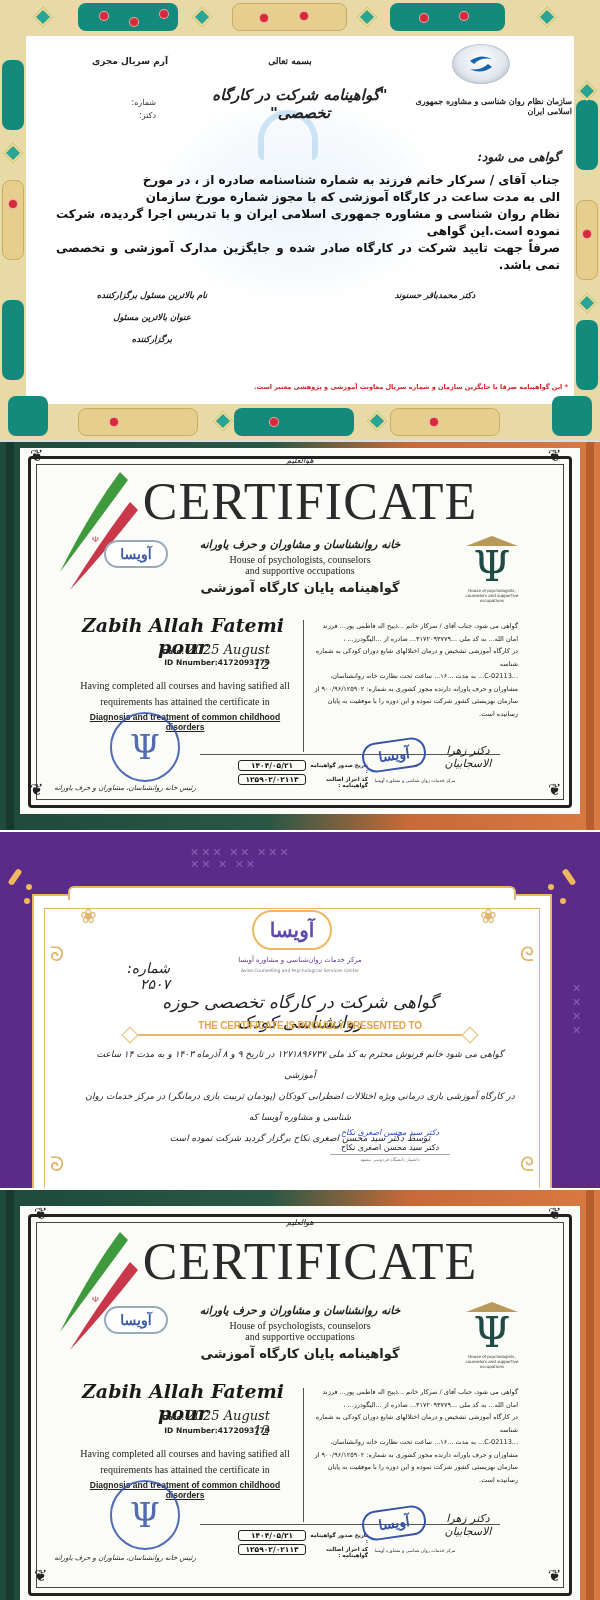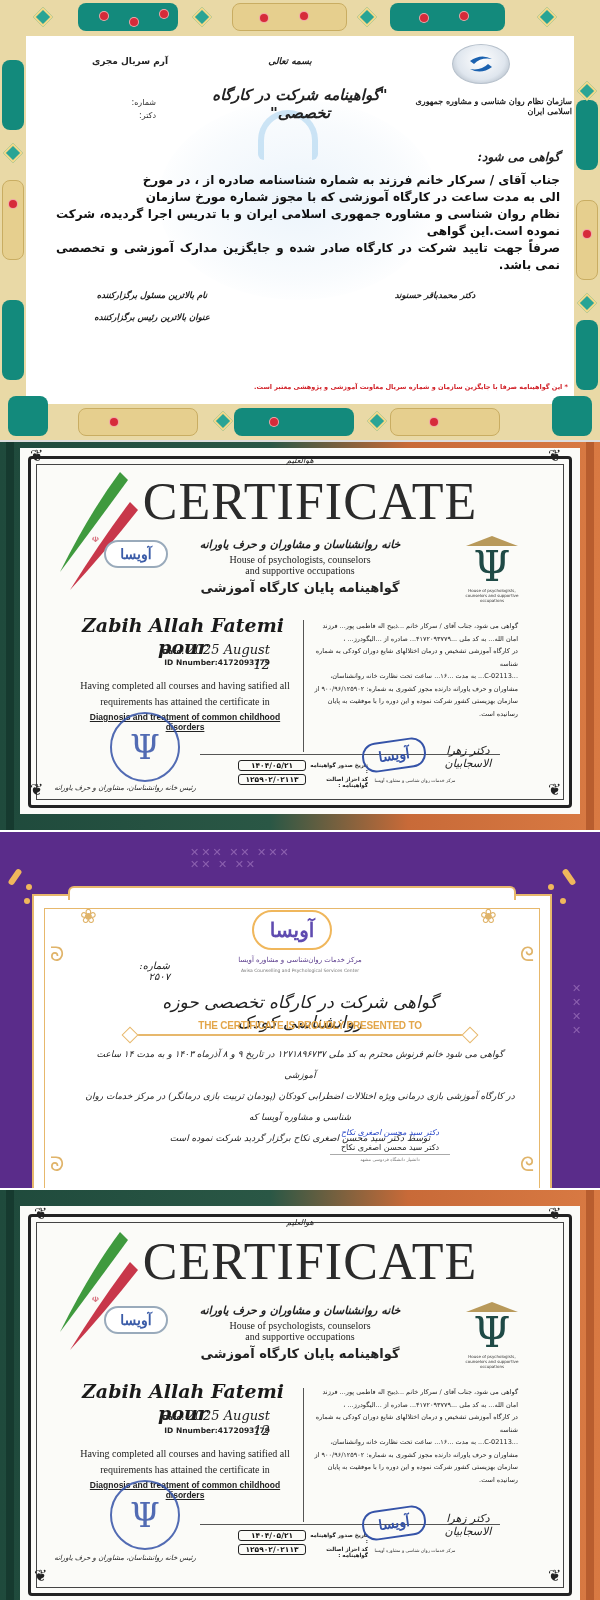--- a/index.html
+++ b/index.html
@@ -15,21 +15,21 @@
   .orn-band.right { left: 574px; top: 0; width: 26px; height: 440px; }
   .orn-tile { position: absolute; border-radius: 8px; }
   .orn-teal { background: #138a7c; }
   .orn-sand { background: #e6cf8e; border: 1px solid #c9ad62; }
   .orn-flower { position: absolute; width: 8px; height: 8px; border-radius: 50%; background: #d62b3a; box-shadow: 0 0 0 1px #f3a5a9; }
   .orn-star { position: absolute; width: 14px; height: 14px; transform: rotate(45deg); background: #2aa495; border: 2px solid #f1d88a; }
 
   .c1-logo-wrap { position: absolute; left: 452px; top: 44px; width: 60px; height: 44px; }
   .c1-logo { width: 58px; height: 40px; border-radius: 50%; background: radial-gradient(ellipse at 50% 40%, #ffffff 0%, #dfe6ee 60%, #9aa6b3 100%); display: flex; align-items: center; justify-content: center; border: 1px solid #b7c1cc; }
   .c1-org { position: absolute; right: 28px; top: 96px; width: 180px; font-family: "DejaVu Serif", serif; font-size: 8px; font-weight: bold; color: #222; text-align: right; direction: rtl; }
-  .c1-bismillah { position: absolute; left: 240px; top: 56px; width: 100px; text-align: center; font-family: "DejaVu Serif", serif; font-size: 9px; font-weight: bold; color: #222; direction: rtl; font-style: italic; }
+  .c1-bismillah { position: absolute; left: 240px; top: 56px; width: 100px; text-align: center; font-family: "DejaVu Serif", serif; font-size: 9px; font-weight: bold; color: #222; direction: rtl; }
   .c1-title { position: absolute; left: 200px; top: 86px; width: 200px; text-align: center; font-family: "DejaVu Serif", serif; font-size: 15px; font-style: italic; font-weight: bold; color: #222; direction: rtl; }
   .c1-arm { position: absolute; left: 68px; top: 56px; width: 100px; text-align: right; font-size: 9px; font-weight: bold; color: #222; direction: rtl; }
   .c1-meta { position: absolute; left: 96px; top: 96px; width: 60px; font-size: 8px; color: #333; direction: rtl; text-align: right; line-height: 13px; }
   .c1-watermark { position: absolute; left: 158px; top: 100px; width: 280px; height: 200px; border-radius: 50%; background: radial-gradient(ellipse at center, rgba(220,235,248,0.55) 0%, rgba(235,243,250,0.35) 55%, rgba(255,255,255,0) 75%); }
   .c1-watermark-emblem { position: absolute; left: 258px; top: 110px; width: 60px; height: 50px; border-radius: 30px 30px 6px 6px; border: 6px solid rgba(150,200,235,0.45); border-bottom: none; }
   .c1-gavahi { position: absolute; right: 40px; top: 150px; font-family: "DejaVu Serif", serif; font-style: italic; font-weight: bold; font-size: 12px; color: #222; direction: rtl; }
   .c1-body { position: absolute; left: 56px; top: 172px; width: 504px; direction: rtl; text-align: justify; font-size: 12px; font-weight: bold; color: #111; line-height: 17px; }
   .c1-sig-right { position: absolute; right: 60px; top: 284px; width: 210px; text-align: center; direction: rtl; font-family: "DejaVu Serif", serif; font-style: italic; font-size: 8.5px; font-weight: bold; color: #222; line-height: 22px; }
   .c1-sig-left { position: absolute; left: 92px; top: 284px; width: 120px; text-align: center; direction: rtl; font-family: "DejaVu Serif", serif; font-style: italic; font-size: 8.5px; font-weight: bold; color: #222; line-height: 22px; }
   .c1-note { position: absolute; right: 32px; top: 383px; width: 380px; text-align: right; direction: rtl; font-size: 6.5px; font-weight: bold; color: #d2232a; }
@@ -80,21 +80,21 @@
   .p-dot { position: absolute; border-radius: 50%; background: #f0b75c; }
   .p-leaf { position: absolute; width: 6px; height: 18px; background: #f0b75c; border-radius: 6px; transform: rotate(35deg); }
   .p-paper { position: absolute; left: 32px; top: 62px; width: 520px; height: 300px; background: #fff; border: 2px solid #e7b86c; }
   .p-paper-notch { position: absolute; left: 68px; top: 54px; width: 448px; height: 14px; background: #fff; border-top: 2px solid #e7b86c; border-left: 2px solid #e7b86c; border-right: 2px solid #e7b86c; border-radius: 6px 6px 0 0; }
   .p-inner { position: absolute; left: 44px; top: 76px; width: 496px; height: 286px; border: 1.5px solid #e7b86c; }
   .p-swirl { position: absolute; font-size: 20px; color: #e0b46a; }
 
   .p-logo { position: absolute; left: 252px; top: 78px; width: 80px; height: 40px; border: 2px solid #f0b75c; border-radius: 24px; display: flex; align-items: center; justify-content: center; font-family: "DejaVu Serif", serif; font-weight: bold; font-size: 20px; color: #5f4bb0; }
   .p-center-name { position: absolute; left: 200px; top: 124px; width: 200px; text-align: center; font-size: 7px; color: #5a3b8c; direction: rtl; }
   .p-center-en { position: absolute; left: 200px; top: 136px; width: 200px; text-align: center; font-size: 4.5px; color: #777; }
-  .p-number { position: absolute; left: 120px; top: 128px; width: 50px; font-family: "DejaVu Serif", serif; font-style: italic; font-size: 10px; color: #222; direction: rtl; }
+  .p-number { position: absolute; left: 120px; top: 128px; width: 50px; font-family: "DejaVu Serif", serif; font-style: italic; font-size: 14px; color: #222; direction: rtl; }
   .p-title { position: absolute; left: 120px; top: 160px; width: 360px; text-align: center; font-family: "DejaVu Serif", serif; font-style: italic; font-size: 17px; color: #222; direction: rtl; }
   .p-presented { position: absolute; left: 150px; top: 188px; width: 320px; text-align: center; font-family: "Liberation Sans", sans-serif; font-weight: bold; font-size: 10px; color: #e3a64a; letter-spacing: -0.2px; }
   .p-arrow-line { position: absolute; left: 130px; top: 202px; width: 340px; height: 1.5px; background: #e7b86c; }
   .p-arrow-head { position: absolute; top: 197px; width: 12px; height: 12px; transform: rotate(45deg); border: 1.5px solid #e7b86c; background: #fff; }
   .p-body { position: absolute; left: 84px; top: 212px; width: 432px; text-align: center; direction: rtl; font-family: "DejaVu Serif", serif; font-style: italic; font-size: 9px; color: #222; line-height: 21px; }
   .p-sig { position: absolute; text-align: center; direction: rtl; }
   .p-sig .line { height: 1px; background: #aaa; margin: 2px 0; }
   .p-sig .nm { font-size: 8px; color: #222; }
   .p-sig .ttl { font-size: 4.5px; color: #777; }
   .p-sig .scrib { font-family: "DejaVu Serif", serif; font-style: italic; font-size: 14px; color: #333; height: 18px; }
@@ -177,21 +177,21 @@
     <div>الی       به مدت       ساعت در کارگاه آموزشی                      که با مجوز شماره          مورخ          سازمان</div>
     <div>نظام روان شناسی و مشاوره جمهوری اسلامی ایران و با تدریس                      اجرا گردیده، شرکت نموده است.این گواهی</div>
     <div>صرفاً جهت تایید شرکت در کارگاه صادر شده و جایگزین مدارک آموزشی و تخصصی نمی باشد.</div>
   </div>
 
   <div class="c1-sig-right">
     <div>دکتر محمدباقر حسنوند</div>
   </div>
   <div class="c1-sig-left">
     <div>نام بالاترین مسئول برگزارکننده</div>
-    <div>عنوان بالاترین رئیس برگزارکننده</div>
+    <div>عنوان بالاترین مسئول برگزارکننده</div>
   </div>
   <div class="c1-note">* این گواهینامه صرفا با جایگزین سازمان و شماره سریال معاونت آموزشی و پژوهشی معتبر است.</div>
 </section>
 
 <div class="sep" style="top:440px;"></div>
 
 <section class="cert-go cert2">
   <div class="go-bg"></div>
   <div class="go-stripe" style="left:6px;background:#163a2f;"></div>
   <div class="go-stripe" style="left:586px;background:#b85d2e;"></div>

